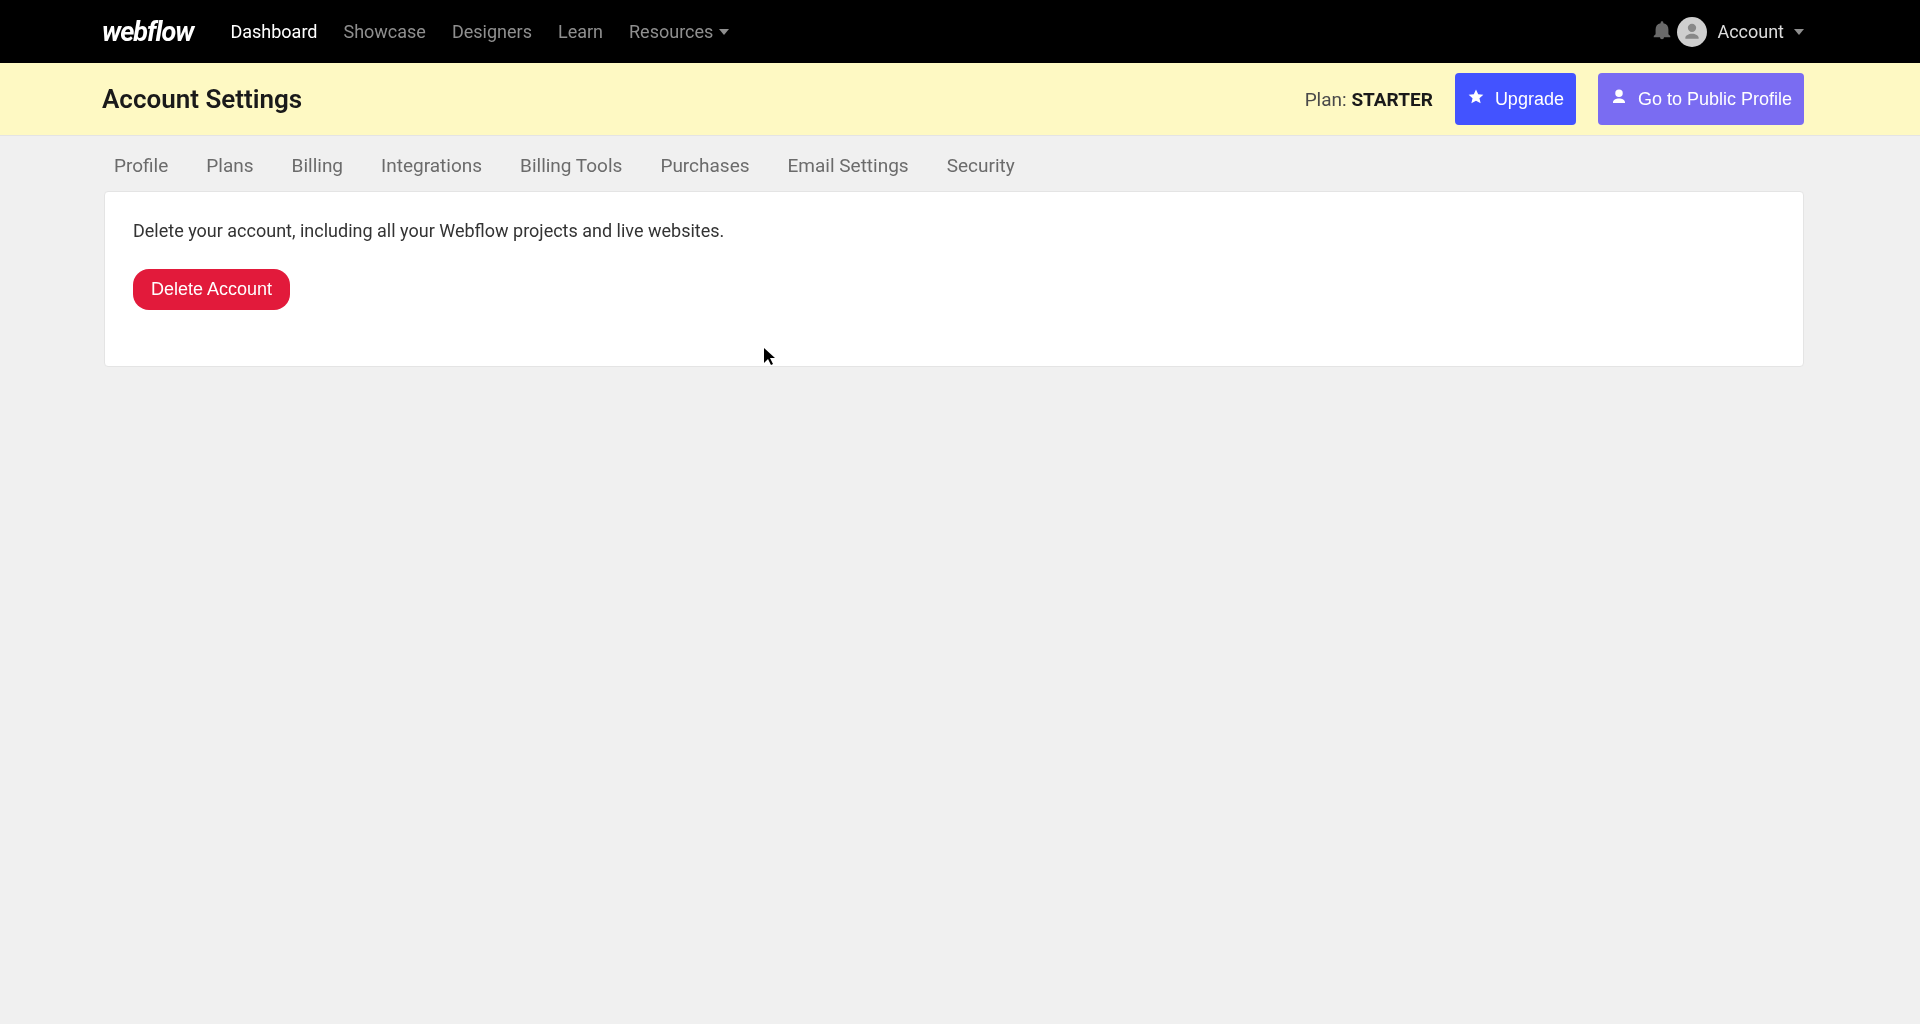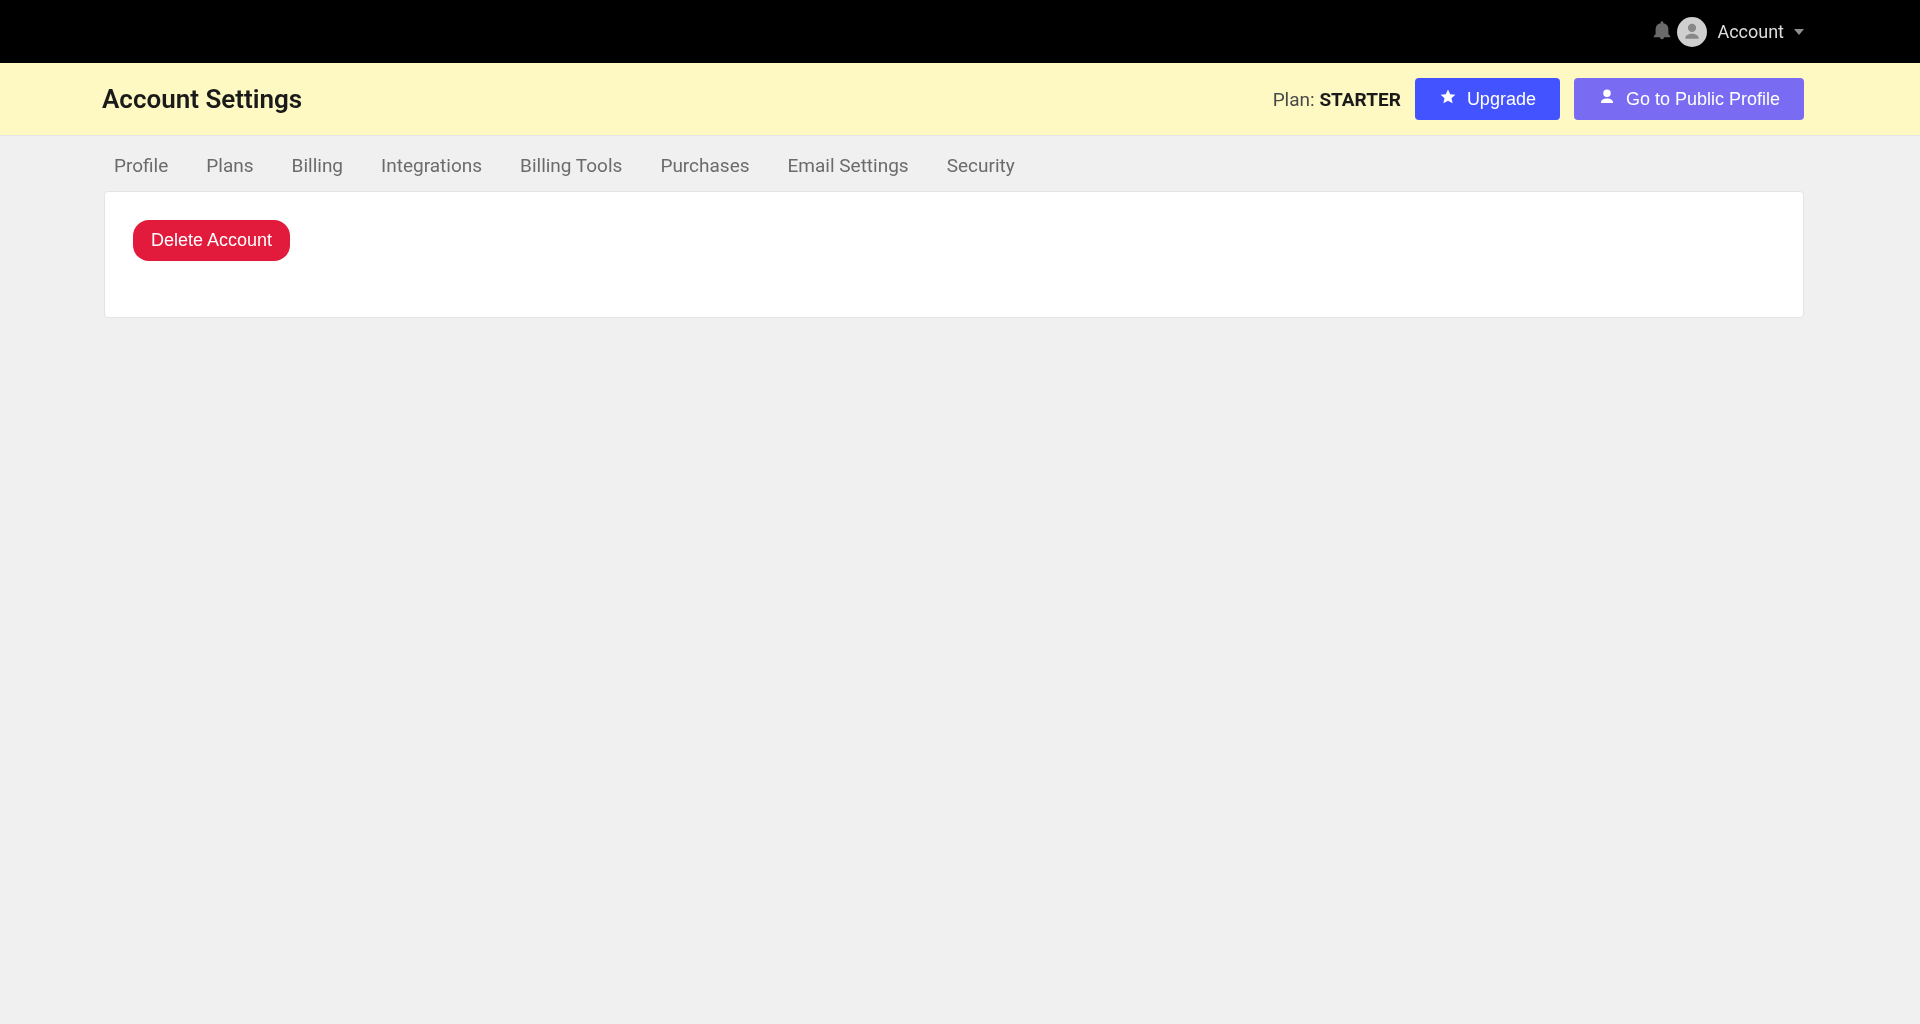--- a/index.html
+++ b/index.html
@@ -77,39 +77,39 @@
   }
   .page-title {
     font-size: 26px;
     font-weight: 600;
     color: #1a1a1a;
   }
   .header-right {
     margin-left: auto;
     display: flex;
     align-items: center;
-    gap: 14px;
+    gap: 22px;
     padding-right: 116px;
   }
   .plan-text {
     font-size: 19px;
     color: #4a4a4a;
   }
   .plan-text .plan-name { font-weight: 700; color: #1a1a1a; }
   .btn {
     display: inline-flex;
     align-items: center;
     gap: 10px;
     border: none;
     border-radius: 4px;
     font-size: 18px;
     color: #fff;
-    padding: 10px 24px;
-    cursor: pointer;
-    height: 42px;
+    padding: 10px 12px;
+    cursor: pointer;
+    height: 52px;
   }
   .btn-upgrade { background: #4353ff; }
   .btn-profile { background: #7a6cf2; }
   .btn svg { fill: #fff; }
 
   
   .tabs {
     display: flex;
     gap: 38px;
     padding: 18px 0 14px 114px;
@@ -160,20 +160,31 @@
   }
   .cursor svg { position: absolute; }
   .page { position: relative; }
 </style>
 </head>
 <body>
 
 <div class="page">
 
   <div class="topnav">
+    <div class="topnav-left">
+      <div class="logo">webflow</div>
+      <div class="nav-link active">Dashboard</div>
+      <div class="nav-link">Showcase</div>
+      <div class="nav-link">Designers</div>
+      <div class="nav-link">Learn</div>
+      <div class="nav-link">
+        <span>Resources</span>
+        <span class="chevron-down"></span>
+      </div>
+    </div>
     <div class="topnav-right">
       <span class="bell-icon">
         <svg width="22" height="22" viewBox="0 0 24 24">
             <path d="M12 22a2.2 2.2 0 0 0 2.2-2.2H9.8A2.2 2.2 0 0 0 12 22Zm7-5.5v-5a7 7 0 0 0-5.5-6.84V4a1.5 1.5 0 1 0-3 0v.66A7 7 0 0 0 5 11.5v5L3 18.5V20h18v-1.5Z"></path>
           </svg>
       </span>
       <div class="account-menu">
         <span class="avatar">
           <svg width="20" height="20" viewBox="0 0 24 24">
               <path d="M12 12a5 5 0 1 0-5-5 5 5 0 0 0 5 5Zm0 2c-4 0-8 2-8 5v1h16v-1c0-3-4-5-8-5Z"></path>
@@ -215,20 +226,21 @@
     <div class="tab">Plans</div>
     <div class="tab">Billing</div>
     <div class="tab">Integrations</div>
     <div class="tab">Billing Tools</div>
     <div class="tab">Purchases</div>
     <div class="tab">Email Settings</div>
     <div class="tab">Security</div>
   </div>
 
   <div class="card">
+    <div class="card-desc">Delete your account, including all your Webflow projects and live websites.</div>
     <button class="btn-danger">Delete Account</button>
   </div>
 
   <div class="cursor">
     <svg width="14" height="18" viewBox="0 0 14 18">
         <path d="M0 0 L0 15 L4 11 L7 17 L9 16 L6 10 L11 10 Z" fill="#000"></path>
       </svg>
   </div>
 
 </div>

